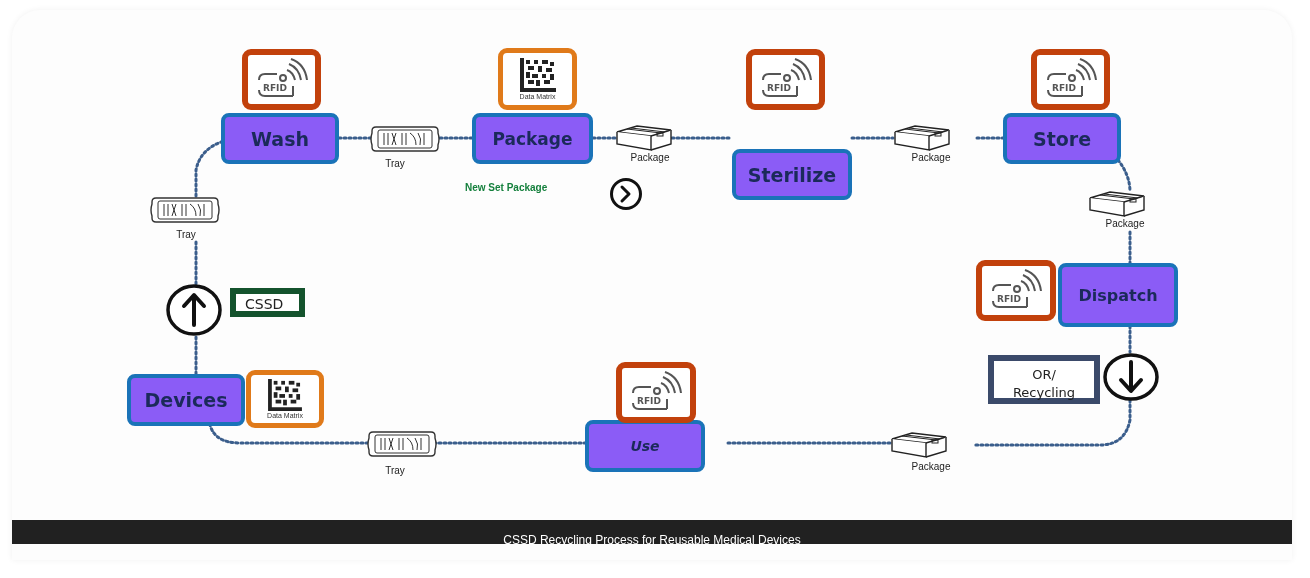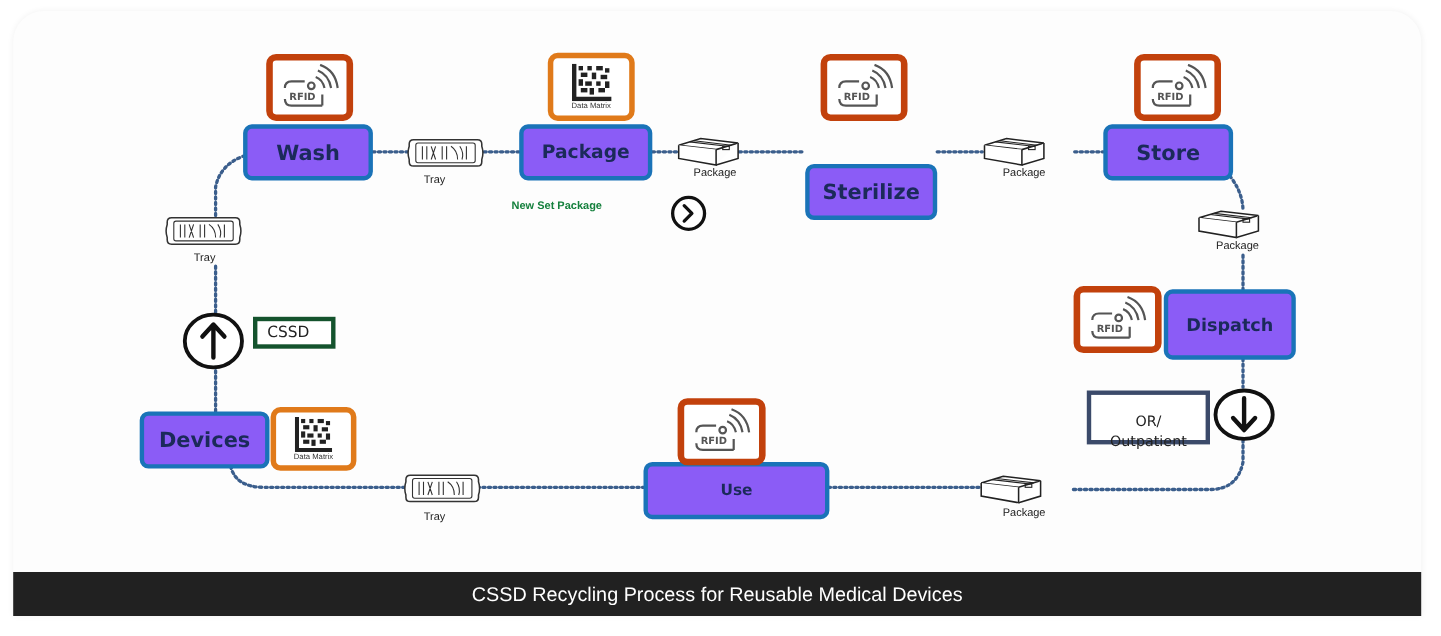--- a/index.html
+++ b/index.html
@@ -1,36 +1,36 @@
 <!DOCTYPE html>
 <html><head>
 <meta charset="utf-8">
 <style>
   html, body { margin:0; padding:0; background:#ffffff; }
   body { width:1310px; height:578px; position:relative; overflow:hidden;
          font-family:"DejaVu Sans", sans-serif; }
   .card { position:absolute; left:12px; top:10px; width:1280px; height:550px;
           background:#fdfdfd; border-radius:28px 28px 0 0;
           box-shadow:0 0 6px rgba(0,0,0,0.06); overflow:hidden; }
-  .caption { position:absolute; left:12px; top:520px; width:1280px; height:40px;
+  .caption { position:absolute; left:12px; top:520px; width:1280px; height:24px;
              background:#212121; color:#ffffff; text-align:center;
-             font-family:"Liberation Sans", sans-serif; font-size:18px; line-height:40px; }
+             font-family:"Liberation Sans", sans-serif; font-size:12px; line-height:40px; }
   svg.flow { position:absolute; left:0; top:0; }
   .step { position:absolute; box-sizing:border-box; background:#8b5cf6;
           border:4px solid #1a73b8; border-radius:8px;
           display:flex; align-items:center; justify-content:center;
           color:#1b2a5a; font-weight:bold; font-family:"DejaVu Sans", sans-serif; }
   .tag { position:absolute; box-sizing:border-box; background:#ffffff;
          border-radius:9px; display:flex; align-items:center; justify-content:center; }
   .tag.rfid { border:6px solid #c2410c; }
   .tag.dm { border:5px solid #e07a1a; flex-direction:column; }
   .dm-label { font-size:7px; color:#333; margin-top:1px; font-family:"Liberation Sans", sans-serif; }
   .item-label { position:absolute; font-size:10px; color:#222; text-align:center;
                 font-family:"Liberation Sans", sans-serif; }
-  .note { position:absolute; box-sizing:border-box; border:4px solid #14532d;
+  .note { position:absolute; box-sizing:border-box; border:6px solid #14532d;
           background:#fff; font-size:14px; color:#222; font-family:"DejaVu Sans", sans-serif; }
   .red-note { position:absolute; color:#15803d; font-weight:bold; font-size:10px;
               font-family:Liberation Sans, sans-serif; }
   .circle-icon { position:absolute; }
 </style>
 </head>
 <body>
 
 <div class="card"></div>
 
@@ -63,21 +63,21 @@
   </div>
 <div class="step" style="left:732px;top:113px;width:120px;height:51px;font-size:19px;margin-top:36px;">
     <span>Sterilize</span>
   </div>
 <div class="step" style="left:1003px;top:113px;width:118px;height:51px;font-size:19px;">
     <span>Store</span>
   </div>
 <div class="step" style="left:1058px;top:263px;width:120px;height:64px;font-size:16px;">
     <span>Dispatch</span>
   </div>
-<div class="step" style="left:585px;top:420px;width:169px;height:52px;font-size:14px;">
+<div class="step" style="left:585px;top:420px;width:120px;height:52px;font-size:14px;font-style:italic;">
     <span>Use</span>
   </div>
 <div class="step" style="left:127px;top:374px;width:118px;height:52px;font-size:19px;">
     <span>Devices</span>
   </div>
 
 <div class="tag rfid" style="left:242px;top:49px;width:79px;height:61px;">
   <svg width="58" height="44" viewBox="0 0 58 44">
     <path d="M6 22 Q6 16 12 16 H24 M40 38 H12 Q6 38 6 32" fill="none" stroke="#555" stroke-width="2"></path>
     <path d="M40 28 V38" fill="none" stroke="#555" stroke-width="2"></path>
@@ -236,23 +236,23 @@
 
 <svg class="circle-icon" style="left:165px;top:283px;" width="58" height="54" viewBox="0 0 58 54">
   <ellipse cx="29" cy="27" rx="26" ry="24" fill="#fff" stroke="#111" stroke-width="3.5"></ellipse>
   <path d="M29 42 V13 M19 23 L29 12 L39 23" fill="none" stroke="#111" stroke-width="4" stroke-linecap="round" stroke-linejoin="round"></path>
 </svg>
 
 <div class="note" style="left:230px;top:288px;width:75px;height:29px;padding:2px 9px;">
   <span>CSSD</span>
 </div>
 
-<div class="note" style="left:988px;top:355px;width:112px;height:49px;text-align:center;font-size:13px;line-height:18px;padding-top:16px;border-color:#3b4a6a;">
+<div class="note" style="left:988px;top:355px;width:112px;height:49px;text-align:center;font-size:13px;line-height:18px;padding-top:5px;border-color:#3b4a6a;">
   <div>OR/</div>
-  <div>Outpatient</div>
+  <div>Recycling</div>
 </div>
 
 <svg class="circle-icon" style="left:1102px;top:352px;" width="58" height="50" viewBox="0 0 58 50">
   <ellipse cx="29" cy="25" rx="26" ry="22" fill="#fff" stroke="#111" stroke-width="3.5"></ellipse>
   <path d="M29 10 V38 M19 28 L29 39 L39 28" fill="none" stroke="#111" stroke-width="4" stroke-linecap="round" stroke-linejoin="round"></path>
 </svg>
 
 <div class="caption">CSSD Recycling Process for Reusable Medical Devices</div>
 
 </body></html>

